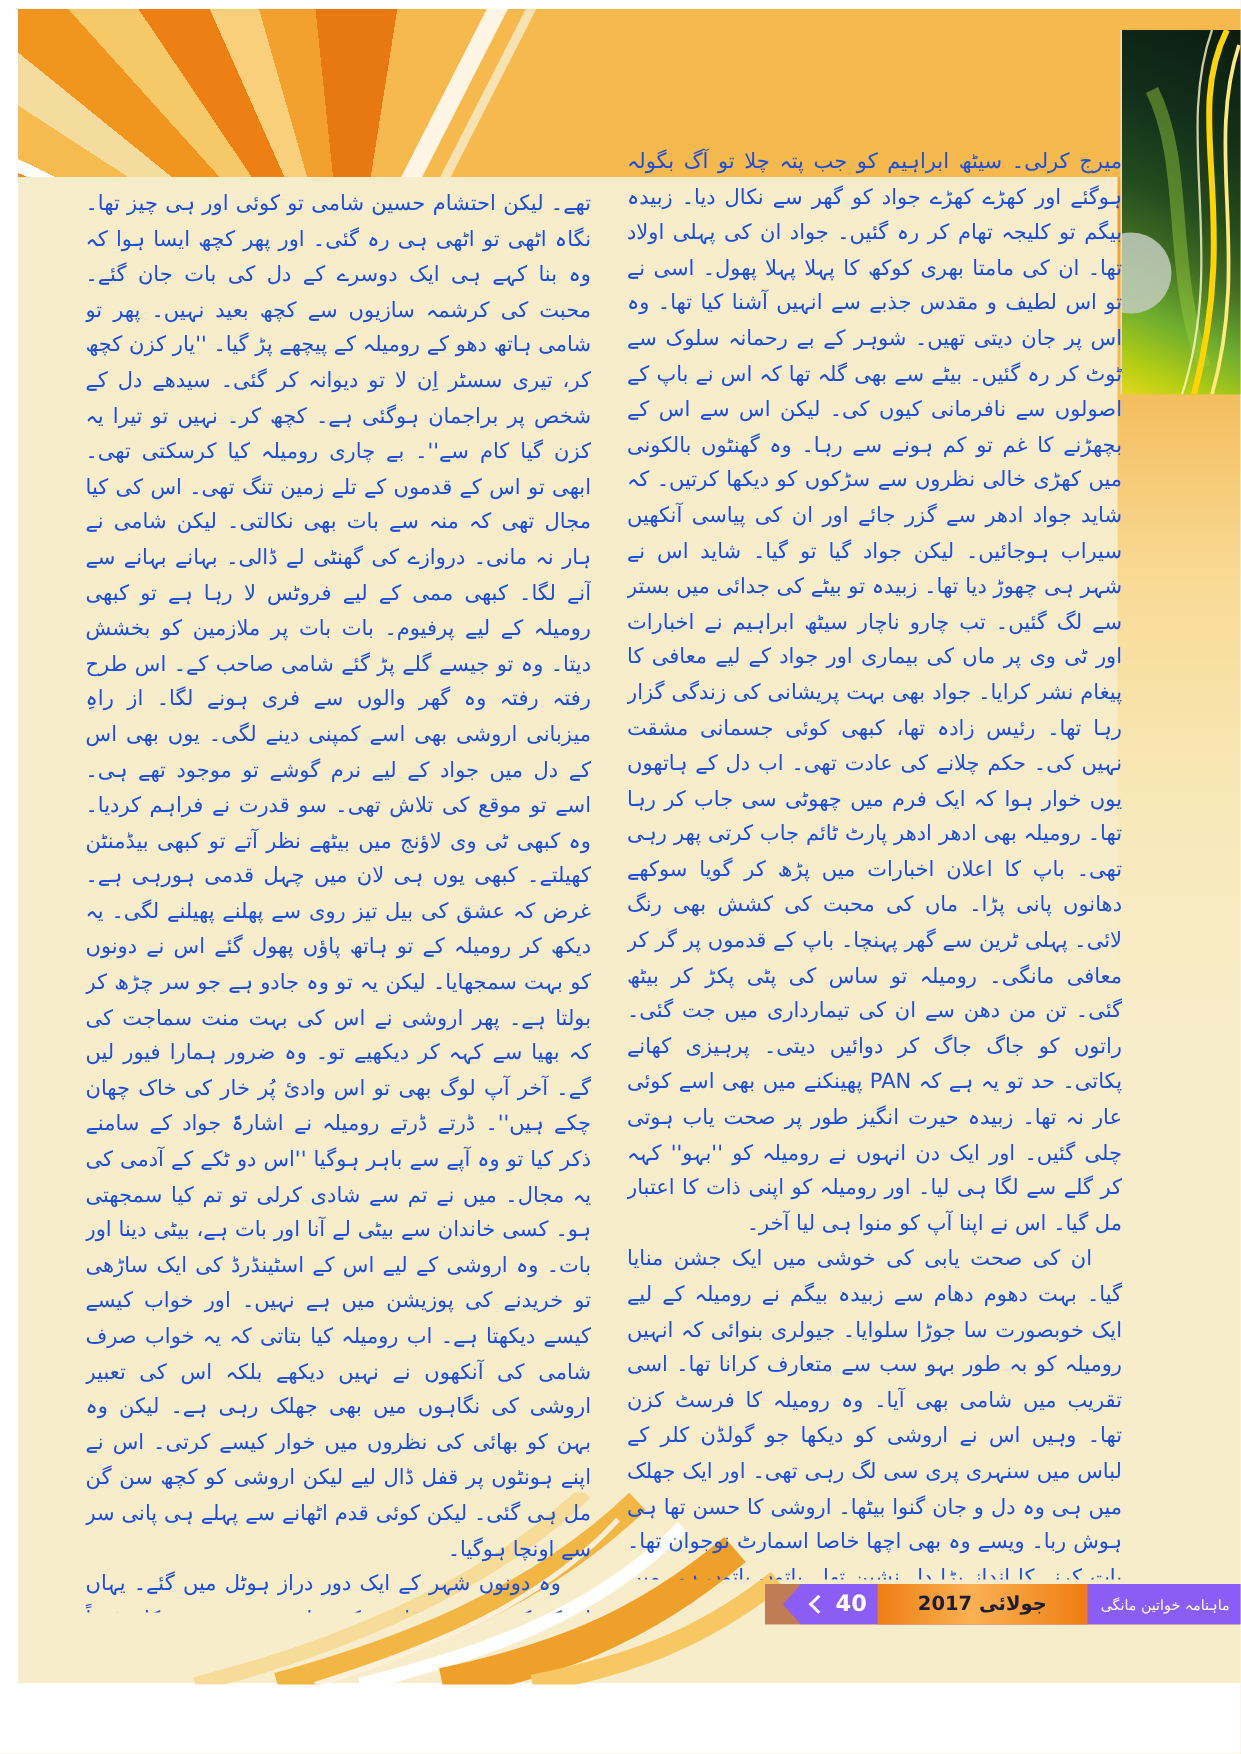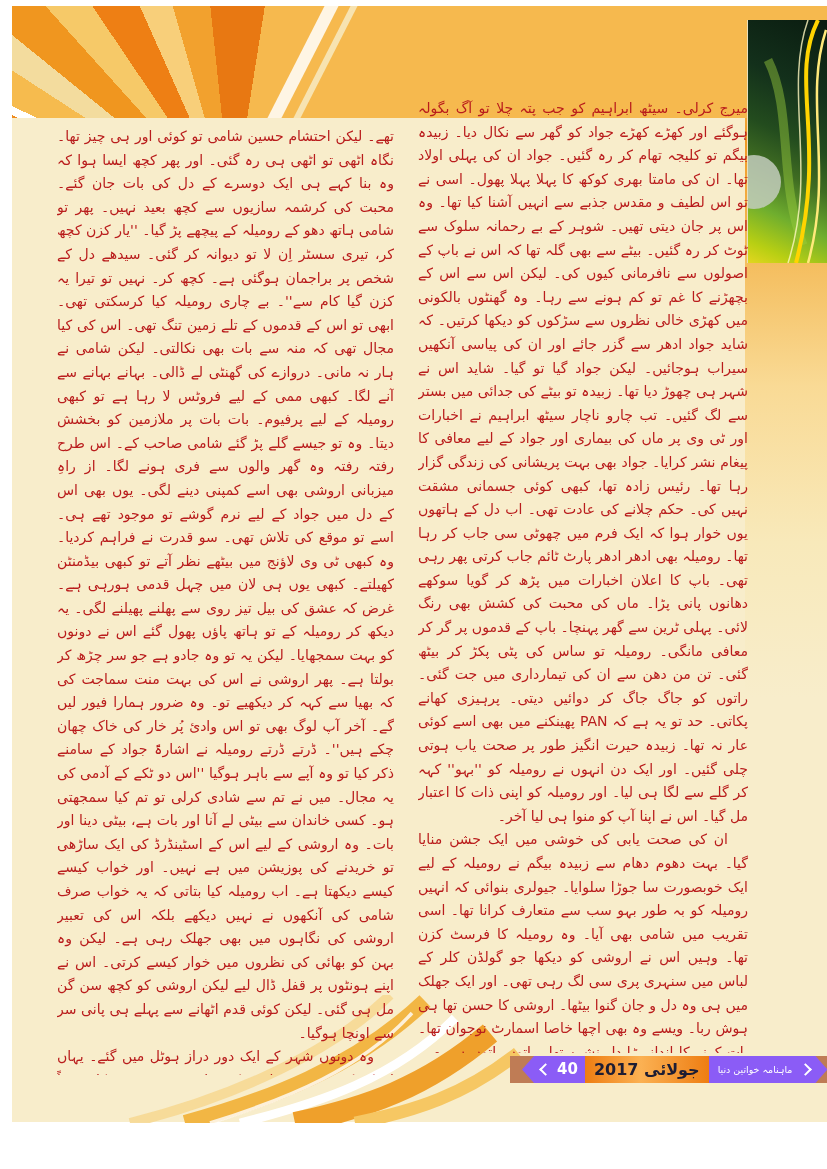--- a/index.html
+++ b/index.html
@@ -34,41 +34,41 @@
   .white-stripe{left:296px;top:6px;width:14px;height:112px;background:rgba(255,255,255,.85);
     transform:skewX(-27deg);z-index:1;}
   .cream-stripe{left:322px;top:6px;width:7px;height:112px;background:rgba(248,237,203,.8);
     transform:skewX(-27deg);z-index:1;}
   
   .photo-strip{left:747px;top:20px;width:80px;height:243px;z-index:2;
     border-left:1px solid #e9e0bd;
     background:linear-gradient(205deg,#0a1c10 0%,#13301b 28%,#234c1e 48%,#3f6c22 62%,#6fae2e 78%,#b8cf13 92%,#e3d61f 100%);}
   .photo-strip svg{display:block;}
   
-  .col{z-index:3;direction:rtl;text-align:justify;color:#b91c1c;
+  .col{z-index:3;direction:rtl;text-align:justify;color:#1d4ed8;
     font-size:14px;line-height:23.6px;overflow:hidden;}
   .col-right{left:418px;top:97px;width:330px;height:956px;}
   .col-left{left:57px;top:125px;width:337px;height:950px;}
   .col p{margin:0;padding:0;}
   .col p.indent{text-indent:20px;}
   
   .bottom-swirl{left:90px;top:995px;width:450px;height:128px;z-index:1;}
   
   .footer-bar{left:510px;top:1056px;width:317px;height:27px;background:#BF7C55;z-index:4;
     display:flex;align-items:center;}
   .ribbon{margin-left:12px;height:27px;display:flex;align-items:center;background:#8b5cf6;
     clip-path:polygon(0 50%,12px 0,calc(100% - 12px) 0,100% 50%,calc(100% - 12px) 100%,12px 100%);
     padding:0 17px 0 19px;gap:7px;}
   .chev{width:7px;height:7px;border-left:2.5px solid #fff;border-bottom:2.5px solid #fff;flex:0 0 auto;}
   .chev-l{transform:rotate(45deg);}
   .chev-r{transform:rotate(225deg);}
   .page-num{color:#fff;font-weight:bold;font-size:15px;line-height:27px;}
-  .issue-box{height:40px;display:flex;align-items:center;padding:0 9px;
+  .issue-box{height:40px;display:flex;align-items:center;padding:0 27px;
     background:linear-gradient(90deg,#ee7d12 0%,#fbb153 45%,#ee7d12 100%);
-    color:#1d1d33;font-weight:bold;font-size:16px;direction:rtl;white-space:nowrap;}
+    color:#1d1d33;font-weight:bold;font-size:13px;direction:rtl;white-space:nowrap;}
   .mag-name{color:#fff;font-size:9.5px;direction:rtl;white-space:nowrap;padding:0 2px;}
 </style>
 </head>
 <body>
 
 <div class="abs page-bg"></div>
 <div class="abs right-margin"></div>
 <div class="abs top-band"></div>
 <div class="abs white-stripe"></div>
 <div class="abs cream-stripe"></div>
@@ -100,16 +100,16 @@
 <div class="abs col col-left">
   <p>تھے۔ لیکن احتشام حسین شامی تو کوئی اور ہی چیز تھا۔ نگاہ اٹھی تو اٹھی ہی رہ گئی۔ اور پھر کچھ ایسا ہوا کہ وہ بنا کہے ہی ایک دوسرے کے دل کی بات جان گئے۔ محبت کی کرشمہ سازیوں سے کچھ بعید نہیں۔ پھر تو شامی ہاتھ دھو کے رومیلہ کے پیچھے پڑ گیا۔ ''یار کزن کچھ کر، تیری سسٹر اِن لا تو دیوانہ کر گئی۔ سیدھے دل کے شخص پر براجمان ہوگئی ہے۔ کچھ کر۔ نہیں تو تیرا یہ کزن گیا کام سے''۔ بے چاری رومیلہ کیا کرسکتی تھی۔ ابھی تو اس کے قدموں کے تلے زمین تنگ تھی۔ اس کی کیا مجال تھی کہ منہ سے بات بھی نکالتی۔ لیکن شامی نے ہار نہ مانی۔ دروازے کی گھنٹی لے ڈالی۔ بہانے بہانے سے آنے لگا۔ کبھی ممی کے لیے فروٹس لا رہا ہے تو کبھی رومیلہ کے لیے پرفیوم۔ بات بات پر ملازمین کو بخشش دیتا۔ وہ تو جیسے گلے پڑ گئے شامی صاحب کے۔ اس طرح رفتہ رفتہ وہ گھر والوں سے فری ہونے لگا۔ از راہِ میزبانی اروشی بھی اسے کمپنی دینے لگی۔ یوں بھی اس کے دل میں جواد کے لیے نرم گوشے تو موجود تھے ہی۔ اسے تو موقع کی تلاش تھی۔ سو قدرت نے فراہم کردیا۔ وہ کبھی ٹی وی لاؤنج میں بیٹھے نظر آتے تو کبھی بیڈمنٹن کھیلتے۔ کبھی یوں ہی لان میں چہل قدمی ہورہی ہے۔ غرض کہ عشق کی بیل تیز روی سے پھلنے پھیلنے لگی۔ یہ دیکھ کر رومیلہ کے تو ہاتھ پاؤں پھول گئے اس نے دونوں کو بہت سمجھایا۔ لیکن یہ تو وہ جادو ہے جو سر چڑھ کر بولتا ہے۔ پھر اروشی نے اس کی بہت منت سماجت کی کہ بھیا سے کہہ کر دیکھیے تو۔ وہ ضرور ہمارا فیور لیں گے۔ آخر آپ لوگ بھی تو اس وادیٔ پُر خار کی خاک چھان چکے ہیں''۔ ڈرتے ڈرتے رومیلہ نے اشارۃً جواد کے سامنے ذکر کیا تو وہ آپے سے باہر ہوگیا ''اس دو ٹکے کے آدمی کی یہ مجال۔ میں نے تم سے شادی کرلی تو تم کیا سمجھتی ہو۔ کسی خاندان سے بیٹی لے آنا اور بات ہے، بیٹی دینا اور بات۔ وہ اروشی کے لیے اس کے اسٹینڈرڈ کی ایک ساڑھی تو خریدنے کی پوزیشن میں ہے نہیں۔ اور خواب کیسے کیسے دیکھتا ہے۔ اب رومیلہ کیا بتاتی کہ یہ خواب صرف شامی کی آنکھوں نے نہیں دیکھے بلکہ اس کی تعبیر اروشی کی نگاہوں میں بھی جھلک رہی ہے۔ لیکن وہ بہن کو بھائی کی نظروں میں خوار کیسے کرتی۔ اس نے اپنے ہونٹوں پر قفل ڈال لیے لیکن اروشی کو کچھ سن گن مل ہی گئی۔ لیکن کوئی قدم اٹھانے سے پہلے ہی پانی سر سے اونچا ہوگیا۔</p>
   <p class="indent">وہ دونوں شہر کے ایک دور دراز ہوٹل میں گئے۔ یہاں ان کے کچھ دوست قاضی کے ساتھ موجود تھے۔ نکاح فوراً ہی ہوگیا۔ ارادہ تھا کہ بھائی بھابی کی پناہ میں والدین کے پاس جائیں گے، قدموں پر جا گریں گے تو وہ معاف کر ہی دیں گے۔ آخر جواد بھائی کو معاف کر دیا تھا نا!۔ شب</p>
 </div>
 
 <div class="abs footer-bar">
   <div class="ribbon">
     <span class="chev chev-l"></span>
     <span class="page-num">40</span>
     <span class="issue-box">جولائی 2017</span>
-    <span class="mag-name">ماہنامہ خواتین دنیا</span>
+    <span class="mag-name">ماہنامہ خواتین مانگی</span>
     <span class="chev chev-r"></span>
   </div>
 </div>
 
 </body></html>

